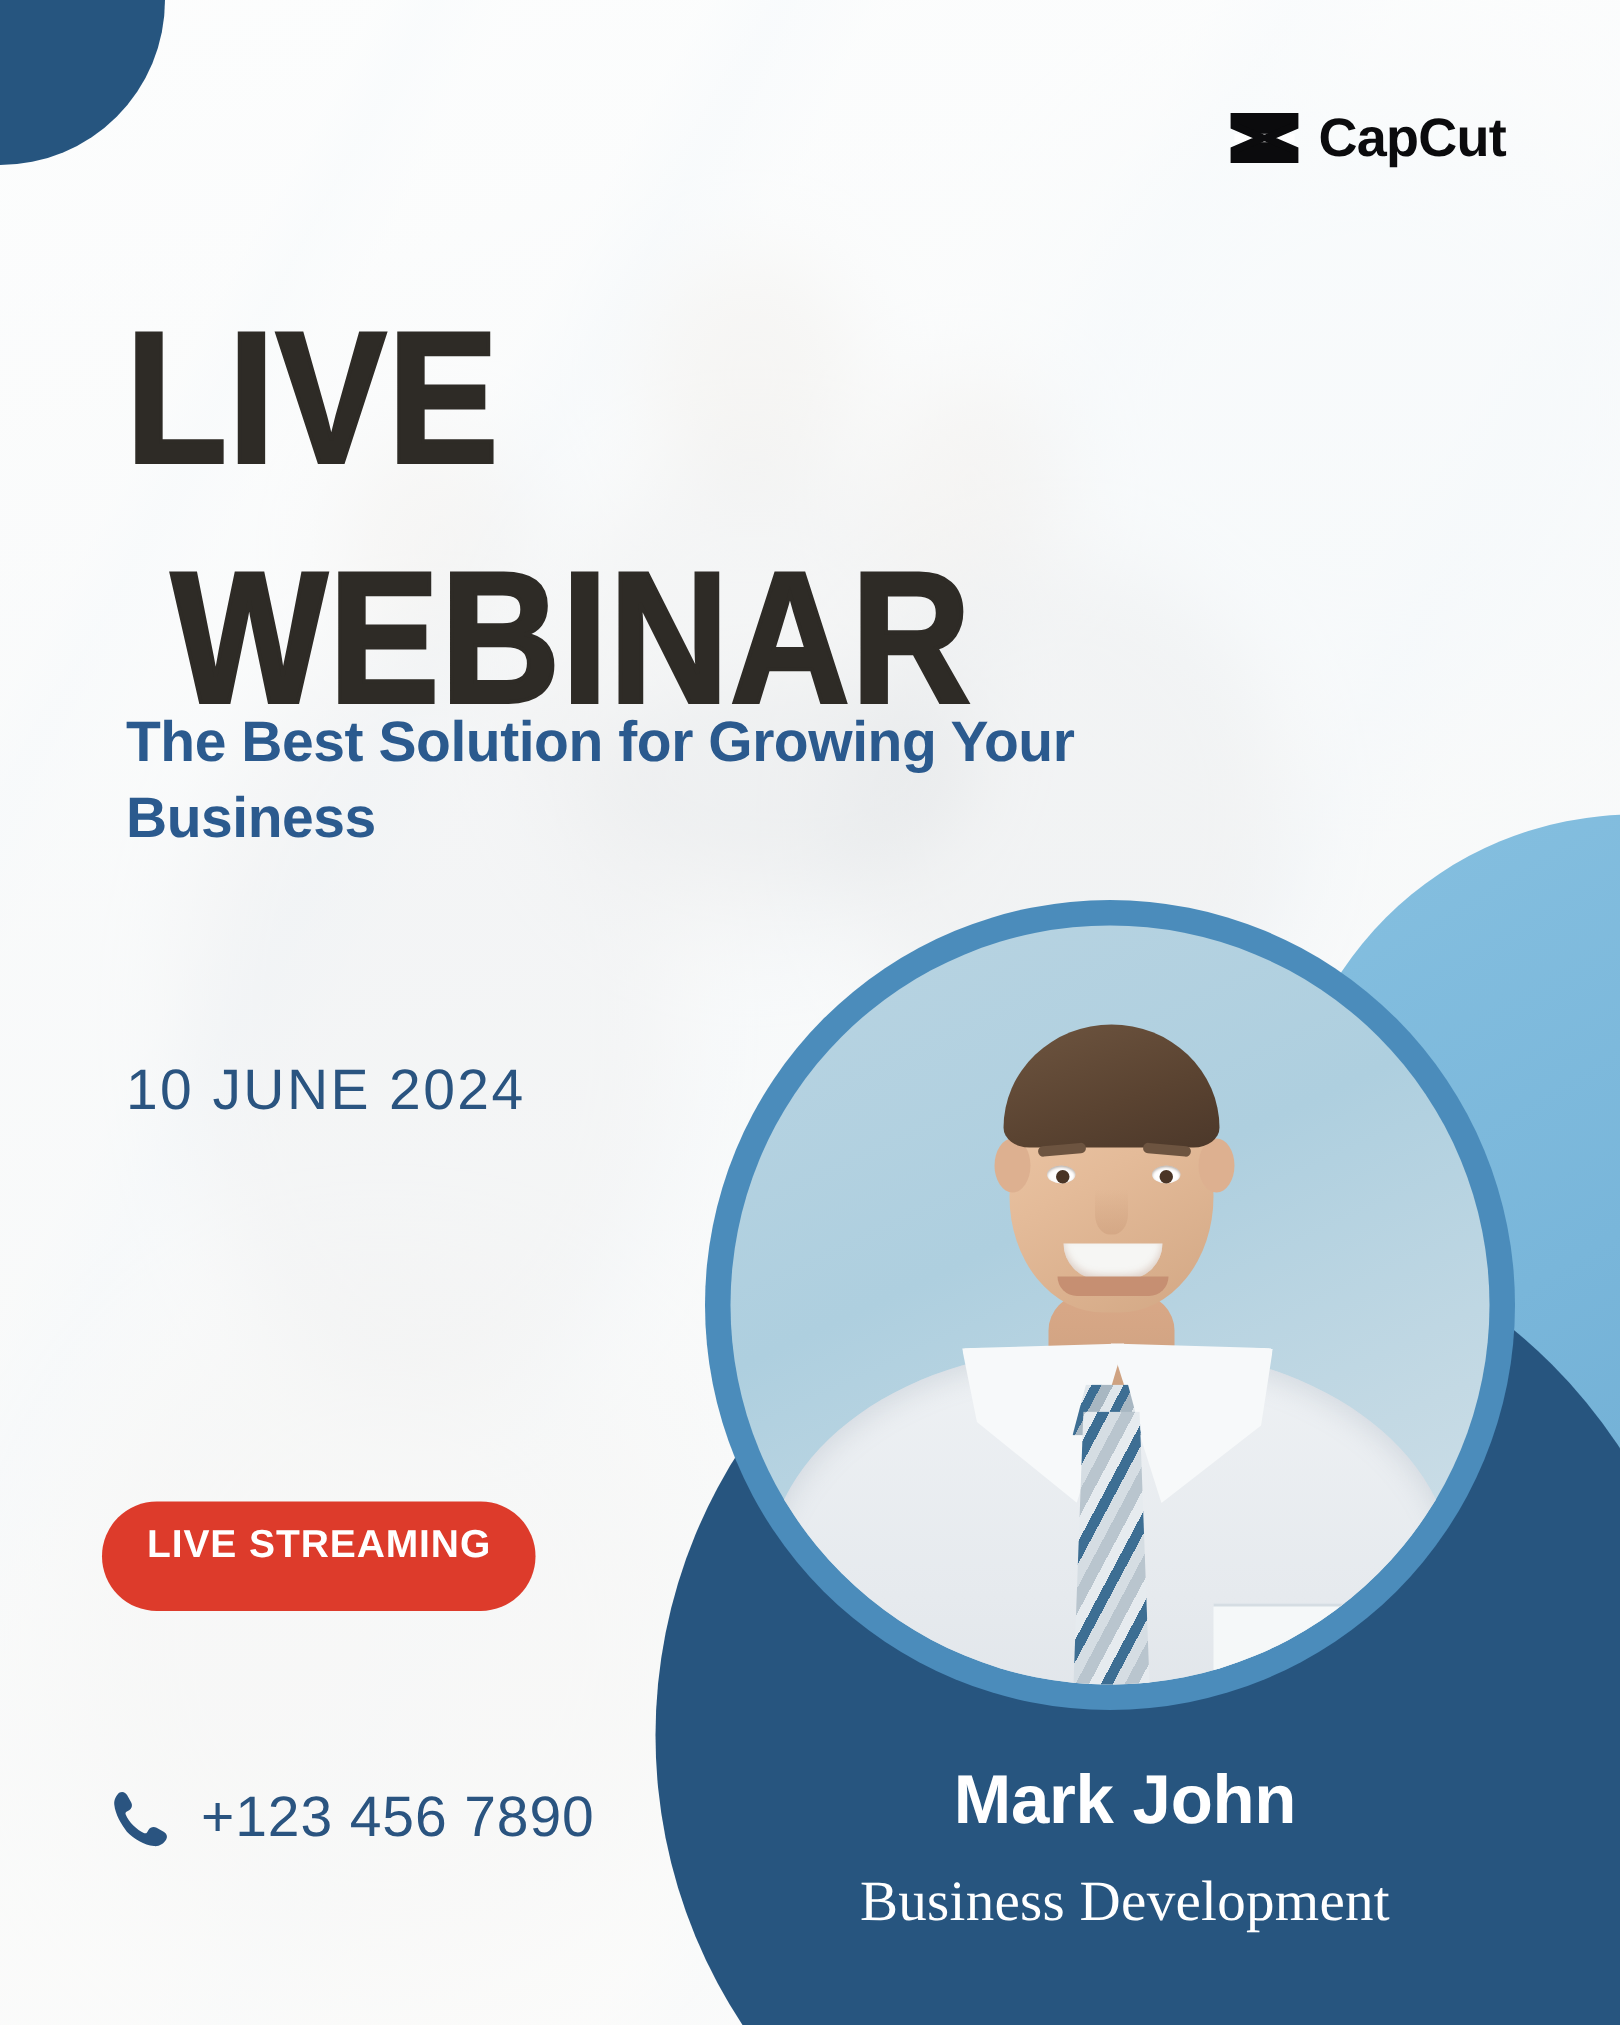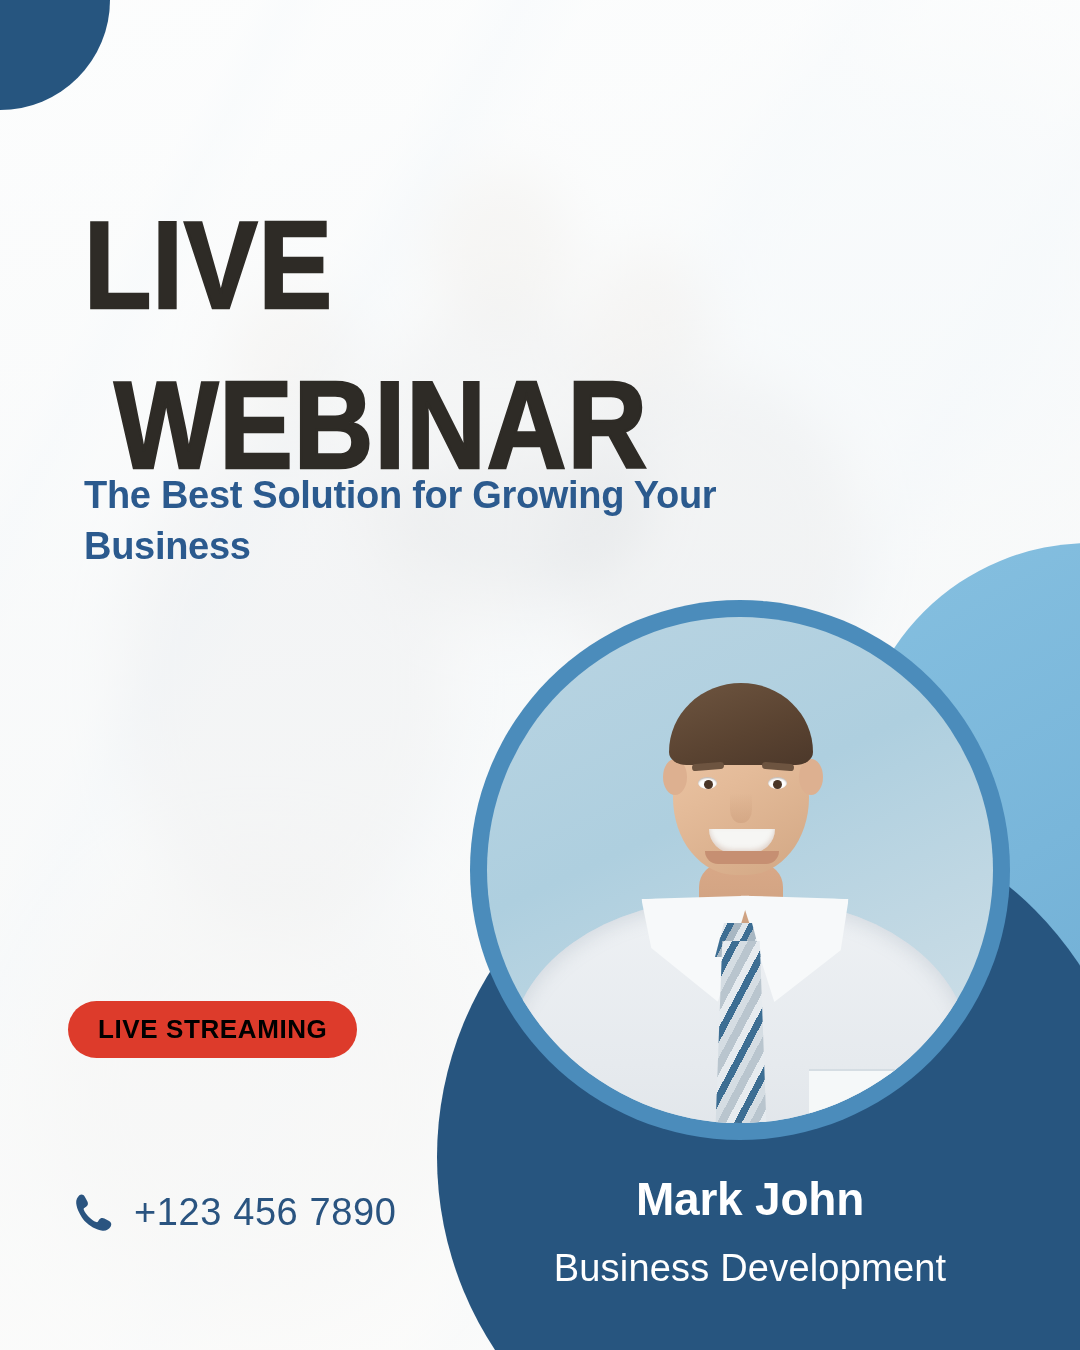--- a/index.html
+++ b/index.html
@@ -266,24 +266,24 @@
     color: #2a5480;
     margin-bottom: 37px;
     line-height: 1;
   }
   .dt-row:last-child { margin-bottom: 0; }
 
   
   .badge {
     position: absolute;
     left: 68px; top: 1001px;
-    padding: 15px 30px 16px;
+    padding: 15px 30px 32px;
     border-radius: 44px;
     background: #dd3b2b;
-    color: #000000;
+    color: #ffffff;
     font-size: 26px;
     font-weight: bold;
     letter-spacing: 0.6px;
     line-height: 1;
   }
 
   
   .phone-row {
     position: absolute;
     left: 72px; top: 1192px;
@@ -312,20 +312,21 @@
     font-weight: bold;
     letter-spacing: -0.2px;
     line-height: 1;
     margin-bottom: 27px;
     margin-top: 12px;
   }
   .speaker-role {
     font-size: 38px;
     letter-spacing: 0.2px;
     line-height: 1;
+    font-family: Liberation Serif, serif;
   }
 </style>
 </head>
 <body>
 
 <div class="poster">
 
   <div class="bg-photo">
     <div class="fig fig-window"></div>
     <div class="fig fig-head-c"></div>
@@ -337,29 +338,38 @@
     <div class="fig fig-laptop"></div>
     <div class="fig fig-lowlight"></div>
   </div>
   <div class="bg-veil"></div>
 
   <div class="corner-navy"></div>
   <div class="circle-lightblue"></div>
   <div class="blob-navy"></div>
   <div class="blob-navy-fill"></div>
 
+  <div class="logo">
+    <svg class="logo-mark" viewBox="0 0 46 34">
+      <path d="M3 3 L43 3 L43 9 L24.5 17 L43 25 L43 31 L3 31 L3 25 L21.5 17 L3 9 Z" fill="#0b0b0d"></path>
+      <rect x="3" y="14.2" width="40" height="5.6" fill="#ffffff"></rect>
+      <path d="M3 3 L43 3 L43 9 L24.5 17 L43 25 L43 31 L3 31 L3 25 L21.5 17 L3 9 Z" fill="none" stroke="#0b0b0d" stroke-width="5.2" stroke-linejoin="miter"></path>
+    </svg>
+    <div class="logo-text">CapCut</div>
+  </div>
 
   <div class="headline">
     <span class="l1">LIVE</span>
     <span class="l2">WEBINAR</span>
   </div>
 
   <div class="subhead">The Best Solution for Growing Your Business</div>
 
   <div class="datetime">
+    <div class="dt-row">10 JUNE 2024</div>
   </div>
 
   <div class="badge">LIVE STREAMING</div>
 
   <div class="phone-row">
     <svg class="phone-icon" viewBox="0 0 40 40">
       <path d="M7.4 3.2c2.2-1.3 4.3-0.4 5.4 1.6l2.6 4.7c1.1 2 0.5 4.2-1.3 5.3l-1.8 1.1c-0.6 0.4-0.8 1.1-0.5 1.8 1.1 2.6 2.9 5.1 5.1 7.3 2.2 2.2 4.7 4 7.3 5.1 0.7 0.3 1.4 0.1 1.8-0.5l1.1-1.8c1.1-1.8 3.3-2.4 5.3-1.3l4.7 2.6c2 1.1 2.9 3.2 1.6 5.4-1.6 2.7-4.6 4.6-8.1 4.2-6.6-0.7-13.1-4.7-18-9.6C8.9 24.3 4.9 17.8 4.2 11.2 3.8 7.8 5.7 4.8 7.4 3.2z" fill="#2a5480"></path>
     </svg>
     <div class="phone-text">+123 456 7890</div>
   </div>

